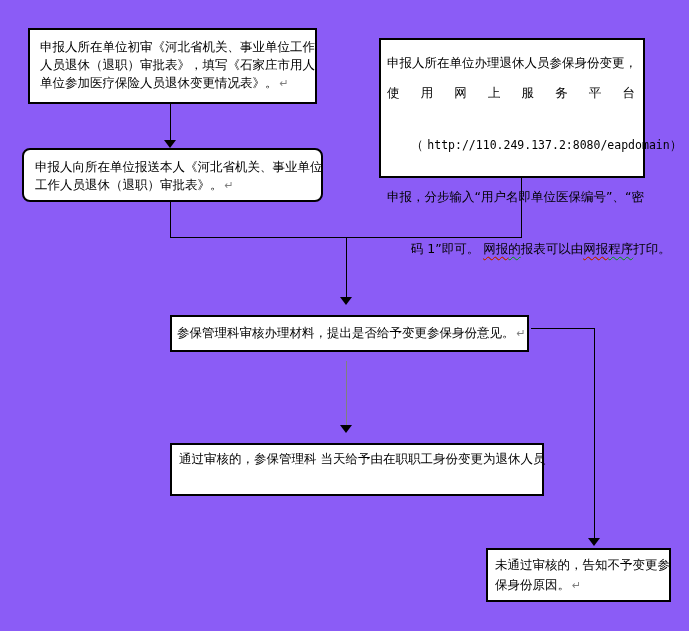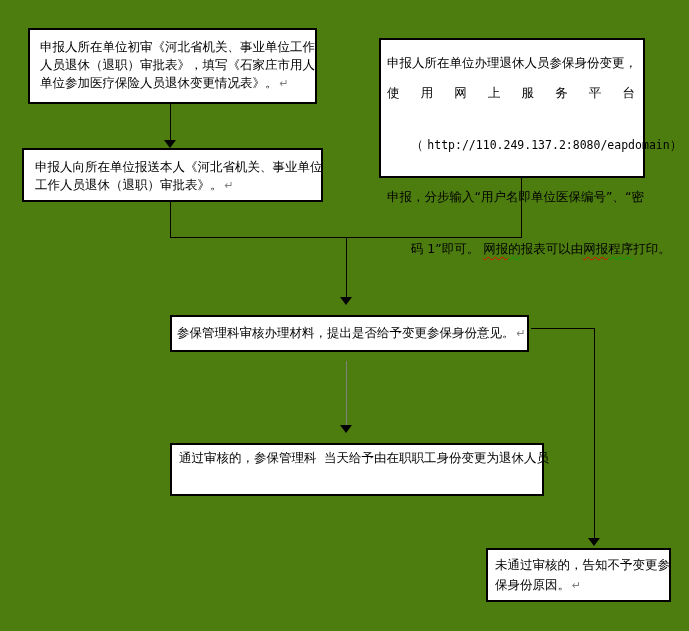--- a/index.html
+++ b/index.html
@@ -1,34 +1,34 @@
 <!DOCTYPE html>
 <html><head>
 <meta charset="utf-8">
 <style>
   html,body{margin:0;padding:0;background:#fff;}
   #canvas{
-    position:relative;width:689px;height:631px;background:#4d7c0f;
+    position:relative;width:689px;height:631px;background:#8b5cf6;
     font-family:"DejaVu Sans",sans-serif;color:#000;overflow:hidden;
   }
   .box{
     position:absolute;box-sizing:border-box;border:2px solid #000;background:#fff;
     font-size:12.5px;color:#000;
   }
   .tline{white-space:pre;}
   #box1{left:28px;top:28px;width:289px;height:76px;padding:8px 0 0 10px;}
   #box1 .tline{line-height:18px;}
-  #box2{left:22px;top:148px;width:301px;height:54px;padding:8px 0 0 11px;}
+  #box2{left:22px;top:148px;width:301px;height:54px;padding:8px 0 0 11px;border-radius:8px;}
   #box2 .tline{line-height:18px;}
   #box3{left:379px;top:38px;width:266px;height:140px;padding:4px 0 0 6px;}
   #box3 .tline{line-height:22px;margin-top:8px;}
   #box4{left:170px;top:315px;width:359px;height:37px;padding:7px 0 0 5px;}
   #box4 .tline{line-height:18px;}
   #box5{left:170px;top:443px;width:374px;height:53px;padding:4px 0 0 7px;}
-  #box5 .tline{line-height:20px;font-family:Liberation Mono, monospace;}
+  #box5 .tline{line-height:20px;}
   #box6{left:486px;top:548px;width:185px;height:54px;padding:5px 0 0 7px;}
   #box6 .tline{line-height:20px;}
 
   .justify{display:flex;justify-content:space-between;padding-right:8px;}
   .mono{font-family:"DejaVu Sans Mono",monospace;font-size:11.5px;}
   .spell{text-decoration:underline wavy #ff0000 1px;text-underline-offset:3px;}
   .grammar{text-decoration:underline wavy #00a000 1px;text-underline-offset:3px;text-align:center;}
   .rmark{color:#808080;font-size:11px;margin-left:2px;}
 
   .vline,.hline{position:absolute;background:#000;}

